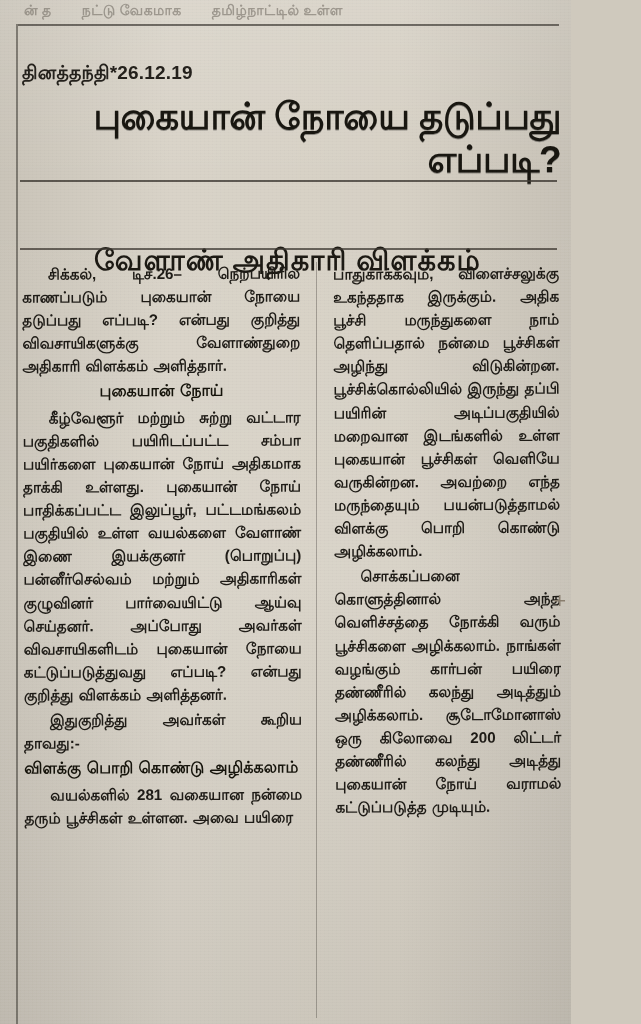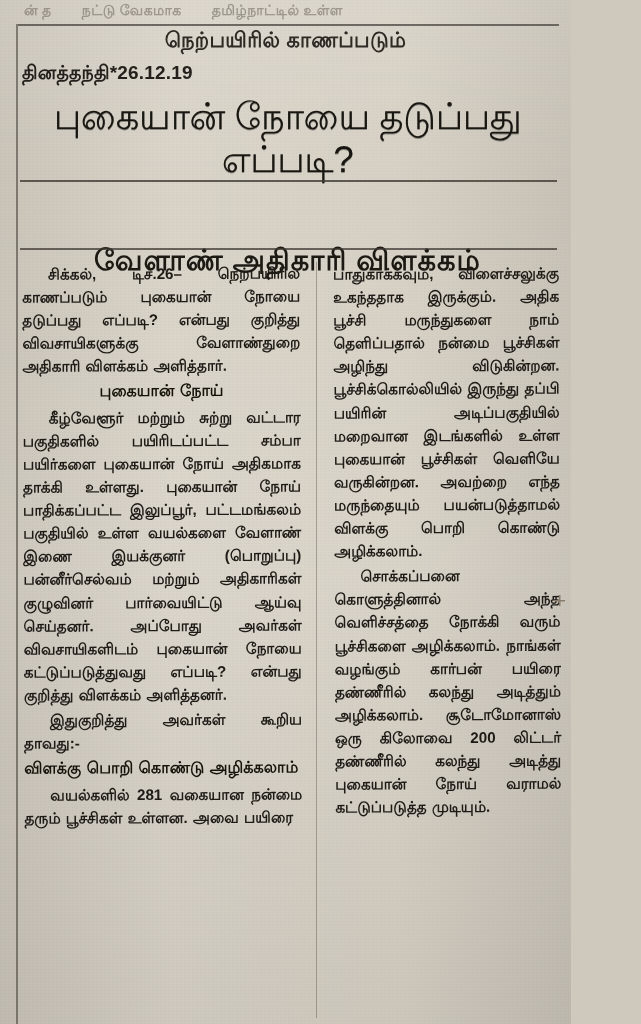--- a/index.html
+++ b/index.html
@@ -79,23 +79,23 @@
     font-family: Liberation Sans, sans-serif;
     font-weight: bold;
     font-size: 19px;
     color: #23201b;
     letter-spacing: 0.2px;
   }
 
   .headline {
     position: absolute;
     top: 96px; left: 14px; right: 10px;
-    text-align: center;
-    font-family: "Liberation Sans", sans-serif;
-    font-weight: normal;
+    text-align: right;
+    font-family: "Liberation Sans", sans-serif;
+    font-weight: bold;
     font-size: 37px;
     line-height: 1.15;
     color: #17150f;
     letter-spacing: -0.5px;
     text-shadow: 0 1px 0 rgba(0,0,0,0.35);
   }
 
   .rule-mid {
     position: absolute;
     top: 180px; left: 20px; right: 14px;
@@ -173,21 +173,20 @@
 
   <div class="top-strip">
     <span>ன் த</span>
     <span>நட்டு வேகமாக</span>
     <span>தமிழ்நாட்டில் உள்ள</span>
   </div>
 
   <div class="rule-top"></div>
   <div class="rule-left"></div>
 
-  <div class="kicker">நெற்பயிரில் காணப்படும்</div>
 
   <div class="masthead">தினத்தந்தி*26.12.19</div>
 
   <div class="headline">புகையான் நோயை தடுப்பது எப்படி?</div>
 
   <div class="rule-mid"></div>
 
   <div class="subhead">வேளாண் அதிகாரி விளக்கம்</div>
 
   <div class="rule-mid2"></div>

